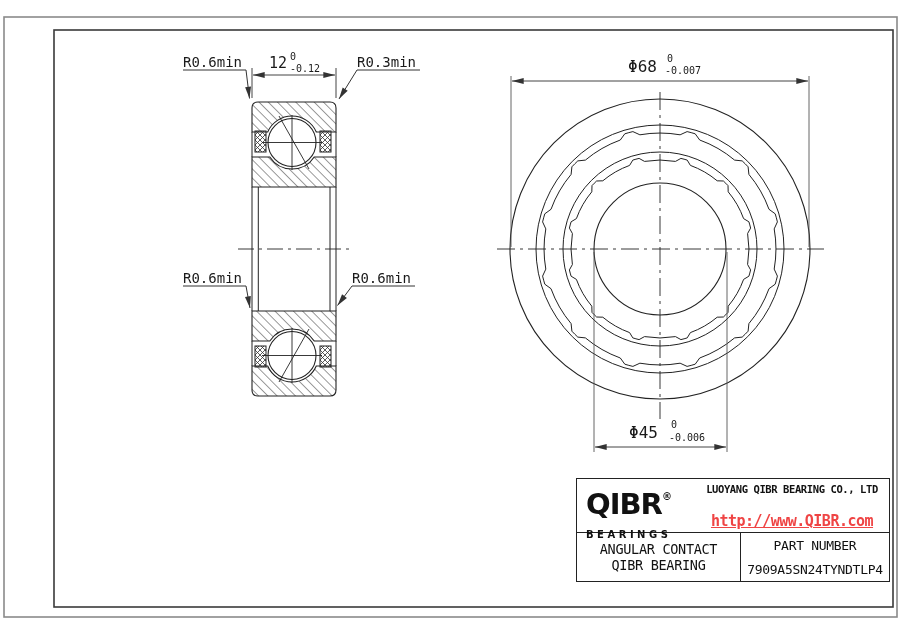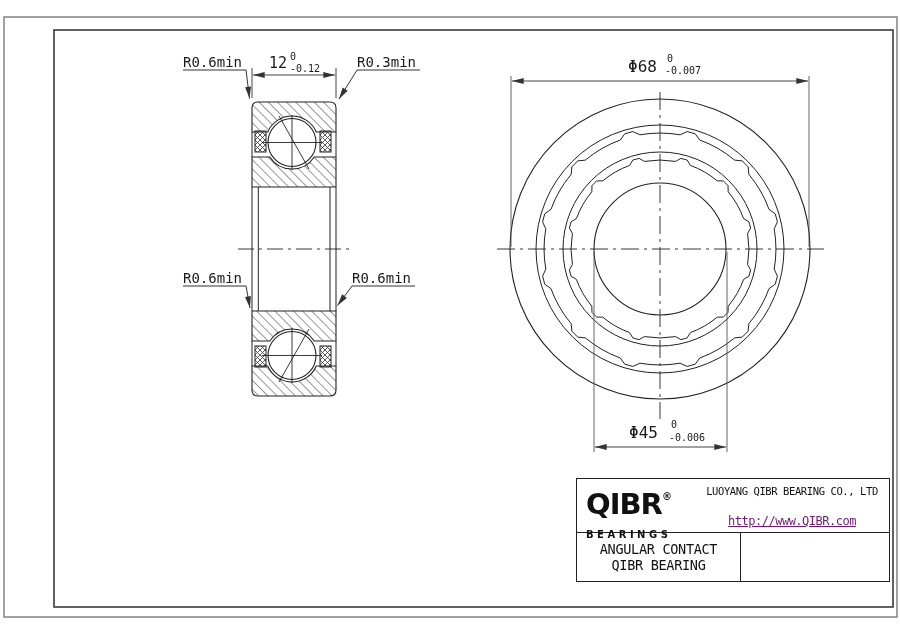--- a/index.html
+++ b/index.html
@@ -13,23 +13,23 @@
 
   
   .titleblock{position:absolute;left:576px;top:478px;width:314px;height:104px;
               border:1.6px solid #222;box-sizing:border-box;display:flex;flex-direction:column;background:#fff;}
   .tb-top{height:53px;border-bottom:1.6px solid #222;display:flex;align-items:stretch;}
   .logo-cell{width:118px;padding:5px 0 0 9px;box-sizing:border-box;}
   .logo-main{font-family:"DejaVu Sans",sans-serif;font-weight:800;font-size:29px;line-height:26px;
              letter-spacing:-1px;color:#111;white-space:nowrap;}
   .logo-reg{font-family:"DejaVu Sans",sans-serif;font-weight:700;font-size:10px;vertical-align:14px;letter-spacing:0;}
   .logo-sub{font-family:"DejaVu Sans",sans-serif;font-weight:700;font-size:10px;letter-spacing:3.5px;color:#111;margin-top:12px;}
-  .company-cell{flex:1;display:flex;flex-direction:column;justify-content:center;align-items:center;gap:17px;padding-top:2px;}
+  .company-cell{flex:1;display:flex;flex-direction:column;justify-content:center;align-items:center;gap:17px;padding-top:2px;font-weight:bold;}
   .company-line{font-size:10.5px;letter-spacing:-0.4px;color:#111;white-space:nowrap;}
-  .website-line{font-size:12px;letter-spacing:-0.5px;color:#701a75;text-decoration:underline;white-space:nowrap;}
+  .website-line{font-size:15px;letter-spacing:-0.5px;color:#ef4444;text-decoration:underline;white-space:nowrap;}
   .tb-bottom{flex:1;display:flex;}
   .type-cell{width:164px;border-right:1.6px solid #222;box-sizing:border-box;display:flex;flex-direction:column;
              justify-content:center;align-items:center;}
   .type-line{font-size:13.5px;letter-spacing:-0.3px;color:#111;white-space:nowrap;}
   .pn-cell{flex:1;display:flex;flex-direction:column;justify-content:center;align-items:center;gap:9px;}
   .pn-label{font-size:13px;letter-spacing:-0.3px;color:#111;white-space:nowrap;}
   .pn-value{font-size:13px;letter-spacing:-0.3px;color:#111;white-space:nowrap;}
 </style>
 </head>
 <body>
@@ -148,16 +148,20 @@
     <div class="company-cell">
       <div class="company-line">LUOYANG QIBR BEARING CO., LTD</div>
       <div class="website-line">http://www.QIBR.com</div>
     </div>
   </div>
   <div class="tb-bottom">
     <div class="type-cell">
       <div class="type-line">ANGULAR CONTACT</div>
       <div class="type-line">QIBR BEARING</div>
     </div>
+    <div class="pn-cell">
+      <div class="pn-label">PART NUMBER</div>
+      <div class="pn-value">7909A5SN24TYNDTLP4</div>
+    </div>
   </div>
 </div>
 
 </div>
 
 </body></html>

